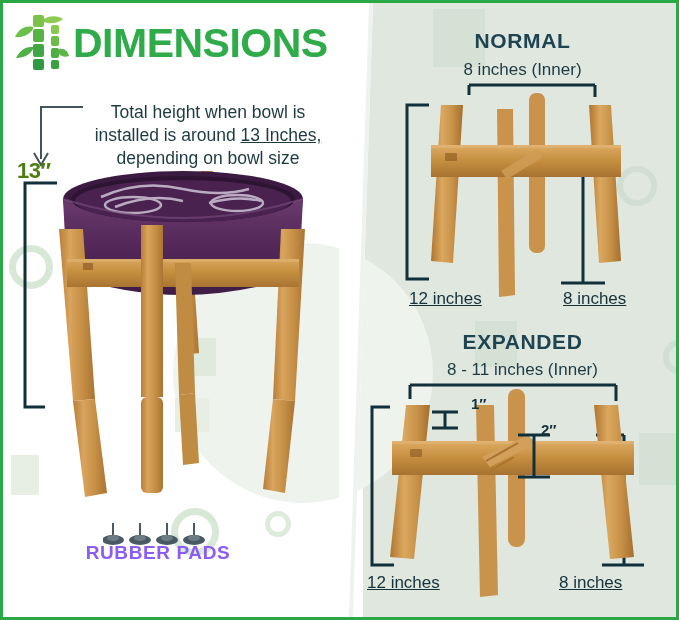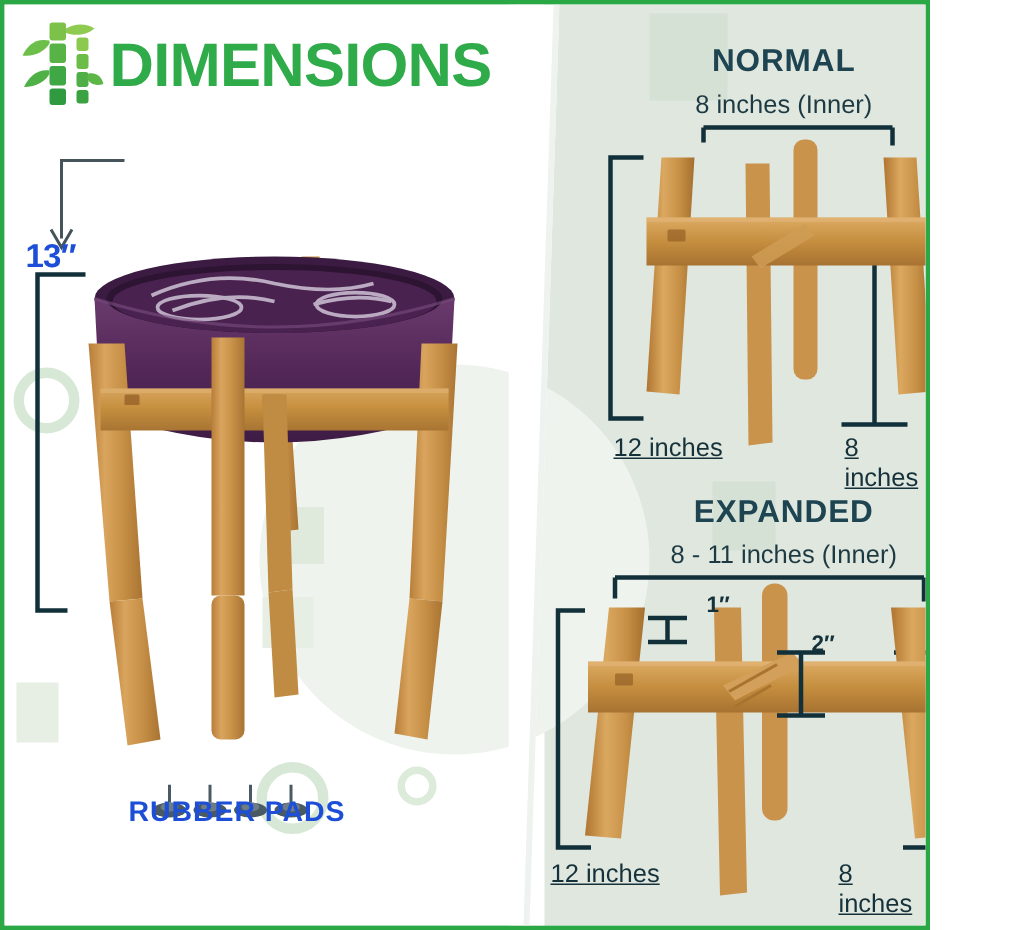--- a/index.html
+++ b/index.html
@@ -4,21 +4,21 @@
 <style>
   html,body{margin:0;padding:0;}
   body{
     width:679px;height:620px;
     font-family:"Liberation Sans", sans-serif;
     background:#ffffff;
     overflow:hidden;
   }
   #root{
     position:relative;
-    width:620px;height:620px;
+    width:679px;height:620px;
     box-sizing:border-box;
     border:3px solid #2aa845;
     background:#ffffff;
     overflow:hidden;
   }
   
   .panel-left{
     position:absolute;left:0;top:0;width:360px;height:614px;
     background:#ffffff;z-index:2;
   }
@@ -79,32 +79,32 @@
   .callout{
     position:absolute;left:66px;top:98px;width:278px;z-index:6;
     font-size:17.5px;color:#1d3a42;line-height:1.32;text-align:center;
   }
   .callout u{text-decoration:underline;}
   .callout-leader{position:absolute;left:30px;top:100px;width:52px;height:68px;z-index:6;}
 
   
   .lbl13{
     position:absolute;left:14px;top:155px;z-index:7;
-    font-size:22px;font-weight:bold;color:#1d4ed8;letter-spacing:-0.5px;
+    font-size:22px;font-weight:bold;color:#4d7c0f;letter-spacing:-0.5px;
   }
   .brk13{position:absolute;left:18px;top:178px;width:38px;height:228px;z-index:7;}
 
   
   .product{position:absolute;left:20px;top:160px;width:320px;height:345px;z-index:5;}
 
   
   .pads{position:absolute;left:100px;top:520px;width:110px;height:30px;z-index:6;}
   .pads-label{
-    position:absolute;left:60px;top:528px;width:190px;z-index:6;
-    font-size:19px;font-weight:bold;color:#1d4ed8;letter-spacing:0.6px;text-align:center;
+    position:absolute;left:60px;top:539px;width:190px;z-index:6;
+    font-size:19px;font-weight:bold;color:#8b5cf6;letter-spacing:0.6px;text-align:center;
   }
 
   
   .sec-title{
     position:absolute;z-index:6;width:319px;text-align:center;
     font-size:21px;font-weight:bold;color:#1d4450;letter-spacing:0.6px;
   }
   .sec-sub{
     position:absolute;z-index:6;width:319px;text-align:center;
     font-size:17px;color:#1d3a42;
@@ -170,20 +170,25 @@
     <path d="M20 34 C11 33 6 39 3 45 C11 45 18 41 20 36 Z" fill="#4fb046"></path>
     <path d="M31 6 C38 2 45 3 50 6 C44 11 36 11 31 9 Z" fill="#8ecb50"></path>
     <path d="M46 36 C52 35 55 39 56 43 C50 45 46 42 45 39 Z" fill="#5cb747"></path>
   </svg>
   <div class="title">DIMENSIONS</div>
 
   <svg class="callout-leader" viewBox="0 0 52 68">
     <path d="M50 4 L8 4 L8 56" stroke="#44545a" stroke-width="2" fill="none"></path>
     <path d="M1 50 L8 62 L15 50" stroke="#44545a" stroke-width="2" fill="none"></path>
   </svg>
+  <div class="callout">
+    <span>Total height when bowl is</span><br>
+    <span>installed is around </span><u>13 Inches,</u><br>
+    <span>depending on bowl size</span>
+  </div>
 
   <div class="lbl13">13″</div>
   <svg class="brk13" viewBox="0 0 38 228">
     <path d="M36 2 L4 2 L4 226 L24 226" stroke="#12303a" stroke-width="3" fill="none"></path>
   </svg>
 
   <svg class="product" viewBox="0 0 320 345">
     <defs>
       <linearGradient id="bambooV" x1="0" y1="0" x2="1" y2="0">
         <stop offset="0%" stop-color="#b87e39"></stop>

